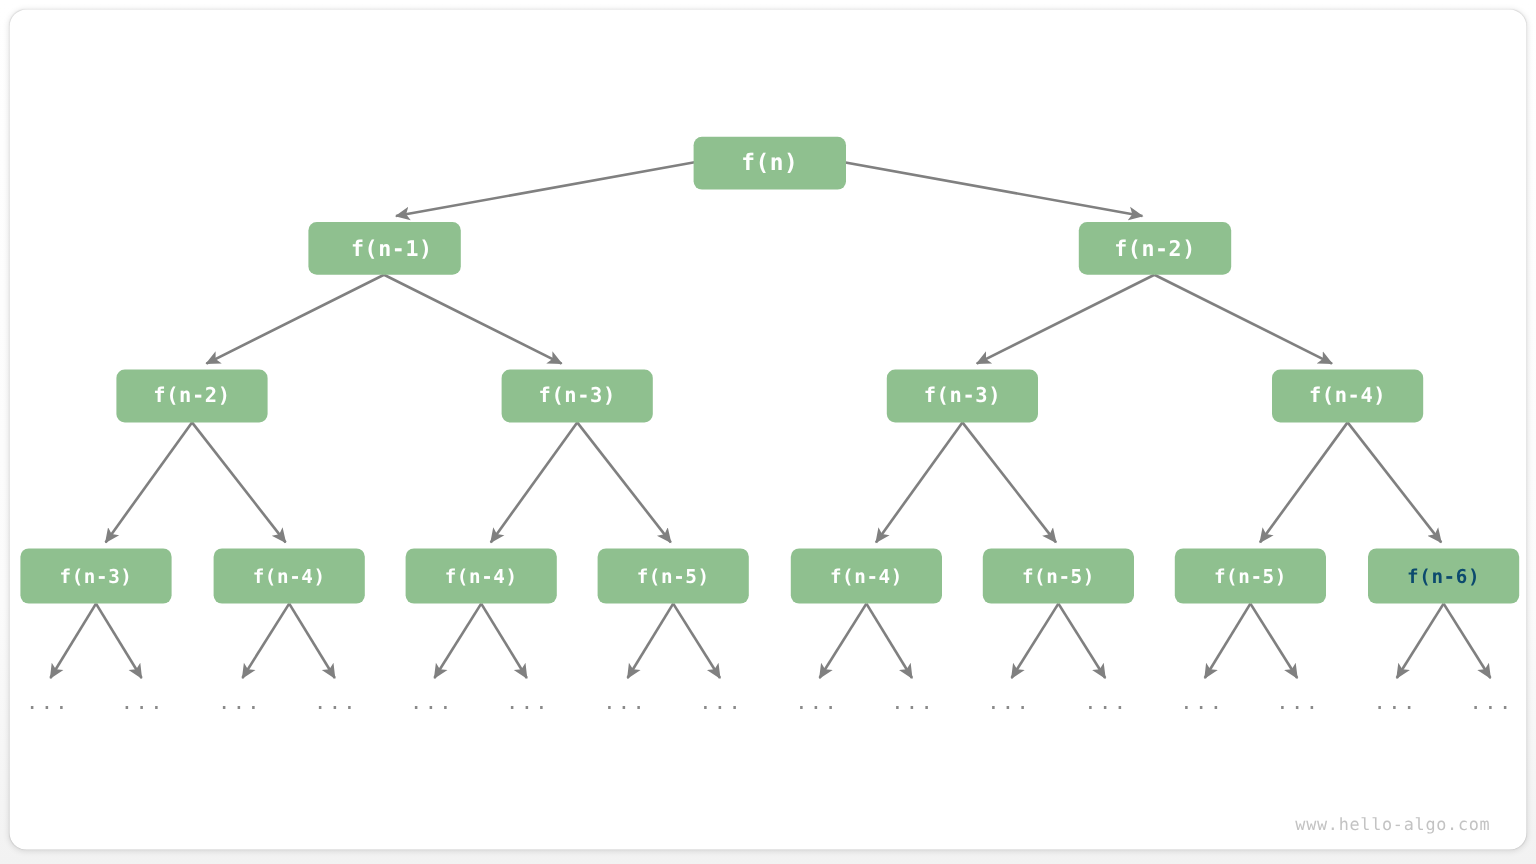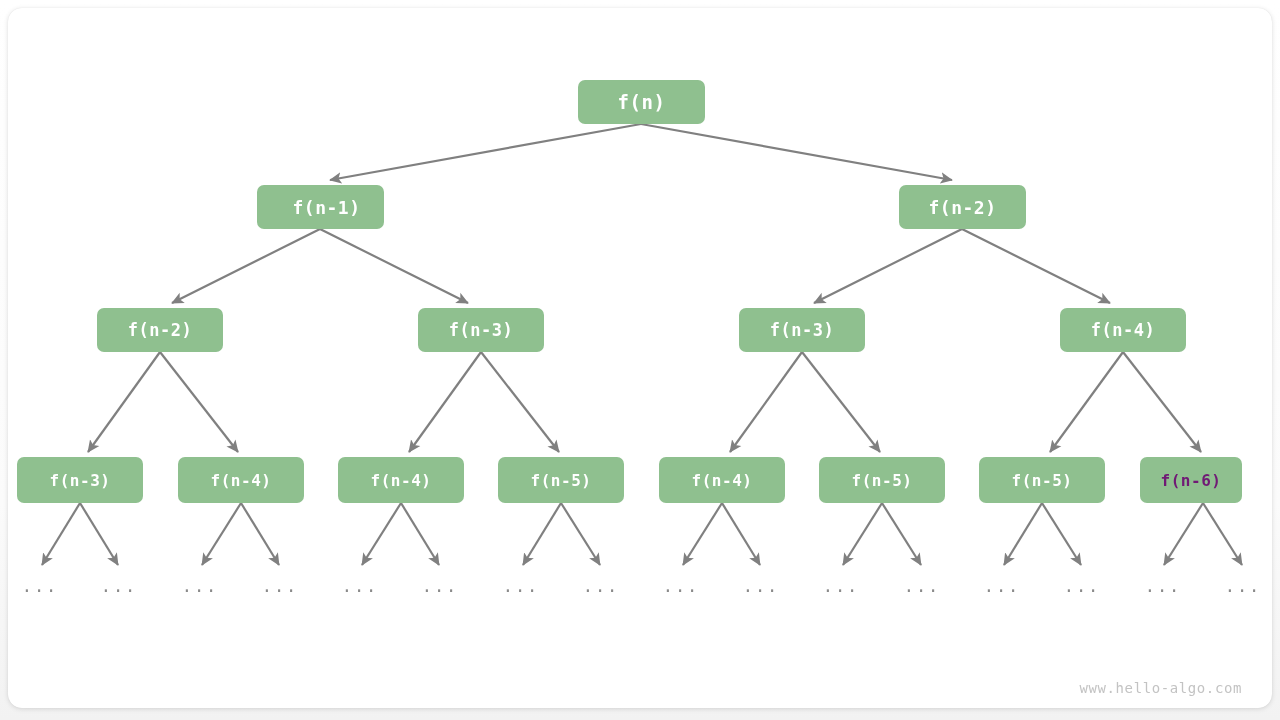--- a/index.html
+++ b/index.html
@@ -42,21 +42,21 @@
     border-radius: 7px;
     color: #ffffff;
     display: flex;
     align-items: center;
     justify-content: center;
     font-family: "DejaVu Sans Mono", "Liberation Mono", monospace;
     font-weight: bold;
     letter-spacing: 0.5px;
     white-space: nowrap;
   }
-  .node.lvl0 { font-size: 19px; }
+  .node.lvl0 { font-size: 19px; margin-top: 34px; }
   .node.lvl1 { font-size: 18px; }
   .node.lvl2 { font-size: 17px; }
   .node.lvl3 { font-size: 16px; }
   .dots {
     position: absolute;
     color: #8a8a8a;
     font-family: "DejaVu Sans Mono", "Liberation Mono", monospace;
     font-size: 17px;
     letter-spacing: 2px;
     transform: translate(-50%, -50%);
@@ -127,21 +127,21 @@
       <div class="node lvl2" style="left: 418px; top: 308px; width: 126px; height: 44px; background: rgb(143, 192, 143); color: rgb(255, 255, 255);">f(n-3)</div>
       <div class="node lvl2" style="left: 739px; top: 308px; width: 126px; height: 44px; background: rgb(143, 192, 143); color: rgb(255, 255, 255);">f(n-3)</div>
       <div class="node lvl2" style="left: 1060px; top: 308px; width: 126px; height: 44px; background: rgb(143, 192, 143); color: rgb(255, 255, 255);">f(n-4)</div>
       <div class="node lvl3" style="left: 17px; top: 457px; width: 126px; height: 46px; background: rgb(143, 192, 143); color: rgb(255, 255, 255);">f(n-3)</div>
       <div class="node lvl3" style="left: 178px; top: 457px; width: 126px; height: 46px; background: rgb(143, 192, 143); color: rgb(255, 255, 255);">f(n-4)</div>
       <div class="node lvl3" style="left: 338px; top: 457px; width: 126px; height: 46px; background: rgb(143, 192, 143); color: rgb(255, 255, 255);">f(n-4)</div>
       <div class="node lvl3" style="left: 498px; top: 457px; width: 126px; height: 46px; background: rgb(143, 192, 143); color: rgb(255, 255, 255);">f(n-5)</div>
       <div class="node lvl3" style="left: 659px; top: 457px; width: 126px; height: 46px; background: rgb(143, 192, 143); color: rgb(255, 255, 255);">f(n-4)</div>
       <div class="node lvl3" style="left: 819px; top: 457px; width: 126px; height: 46px; background: rgb(143, 192, 143); color: rgb(255, 255, 255);">f(n-5)</div>
       <div class="node lvl3" style="left: 979px; top: 457px; width: 126px; height: 46px; background: rgb(143, 192, 143); color: rgb(255, 255, 255);">f(n-5)</div>
-      <div class="node lvl3" style="left: 1140px; top: 457px; width: 102px; height: 46px; background: rgb(143, 192, 143); color: #701a75;">f(n-6)</div>
+      <div class="node lvl3" style="left: 1140px; top: 457px; width: 126px; height: 46px; background: rgb(143, 192, 143); color: #0c4a6e;">f(n-6)</div>
     </div>
   <div id="dots-layer">
       <div class="dots" style="left: 40px; top: 586px; color: rgb(138, 138, 138);">...</div>
       <div class="dots" style="left: 119px; top: 586px; color: rgb(138, 138, 138);">...</div>
       <div class="dots" style="left: 200px; top: 586px; color: rgb(138, 138, 138);">...</div>
       <div class="dots" style="left: 280px; top: 586px; color: rgb(138, 138, 138);">...</div>
       <div class="dots" style="left: 360px; top: 586px; color: rgb(138, 138, 138);">...</div>
       <div class="dots" style="left: 440px; top: 586px; color: rgb(138, 138, 138);">...</div>
       <div class="dots" style="left: 521px; top: 586px; color: rgb(138, 138, 138);">...</div>
       <div class="dots" style="left: 601px; top: 586px; color: rgb(138, 138, 138);">...</div>

